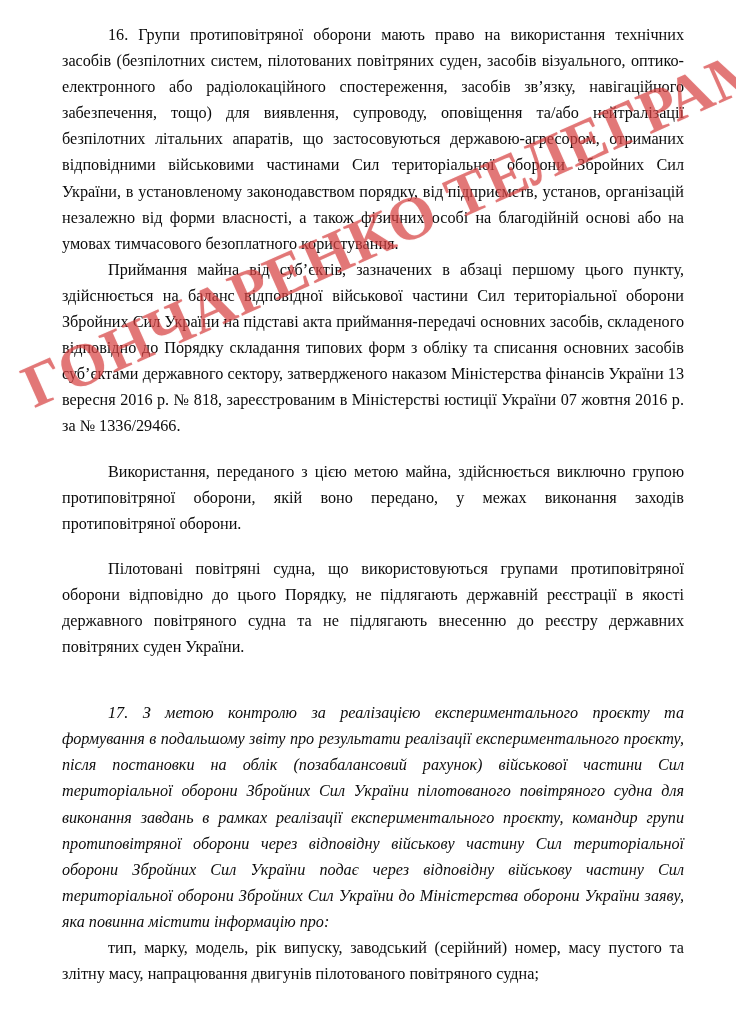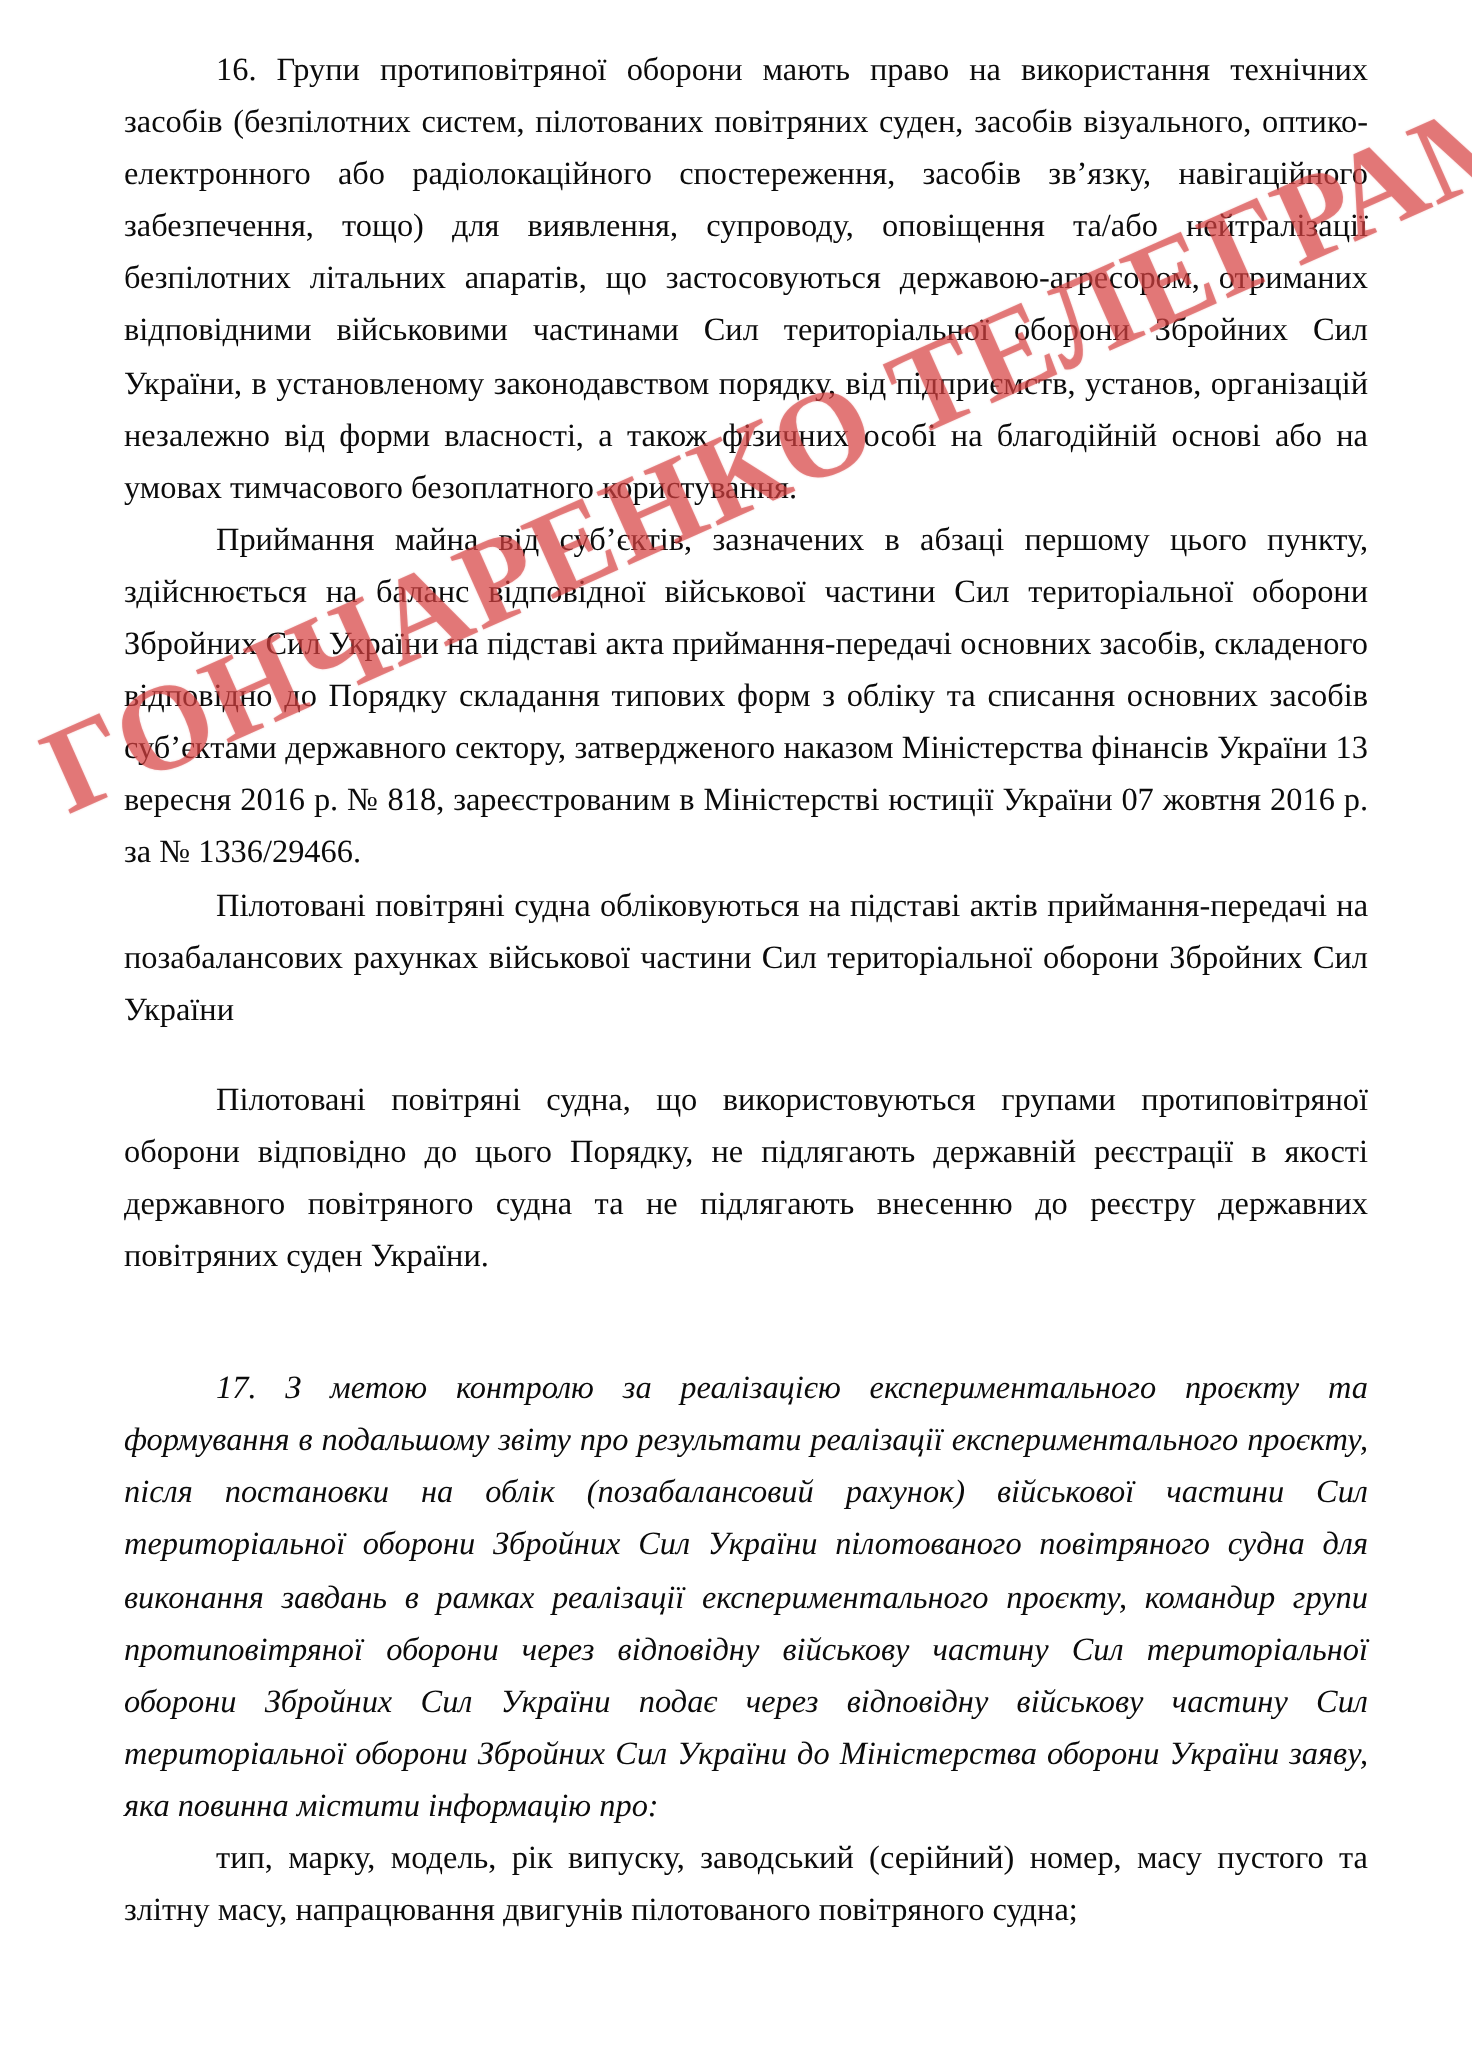--- a/index.html
+++ b/index.html
@@ -60,21 +60,21 @@
   }
 </style>
 </head>
 <body>
 
 <div class="page">
 
   <div class="doc-body">
     <p class="para">16. Групи протиповітряної оборони мають право на використання технічних засобів (безпілотних систем, пілотованих повітряних суден, засобів візуального, оптико-електронного або радіолокаційного спостереження, засобів зв’язку, навігаційного забезпечення, тощо) для виявлення, супроводу, оповіщення та/або нейтралізації безпілотних літальних апаратів, що застосовуються державою-агресором, отриманих відповідними військовими частинами Сил територіальної оборони Збройних Сил України, в установленому законодавством порядку, від підприємств, установ, організацій незалежно від форми власності, а також фізичних особі на благодійній основі або на умовах тимчасового безоплатного користування.</p>
     <p class="para">Приймання майна від суб’єктів, зазначених в абзаці першому цього пункту, здійснюється на баланс відповідної військової частини Сил територіальної оборони Збройних Сил України на підставі акта приймання-передачі основних засобів, складеного відповідно до Порядку складання типових форм з обліку та списання основних засобів суб’єктами державного сектору, затвердженого наказом Міністерства фінансів України 13 вересня 2016 р. № 818, зареєстрованим в Міністерстві юстиції України 07 жовтня 2016 р. за № 1336/29466.</p>
-    <p class="para">Пілотовані повітряні судна обліковуються на підставі актів приймання-передачі на позабалансових рахунках військової частини Сил територіальної оборони Збройних Сил України</p>
+    <p class="para gap">Використання, переданого з цією метою майна, здійснюється виключно групою протиповітряної оборони, якій воно передано, у межах виконання заходів протиповітряної оборони.</p>
     <p class="para gap">Пілотовані повітряні судна, що використовуються групами протиповітряної оборони відповідно до цього Порядку, не підлягають державній реєстрації в якості державного повітряного судна та не підлягають внесенню до реєстру державних повітряних суден України.</p>
     <p class="para biggap">17. З метою контролю за реалізацією експериментального проєкту та формування в подальшому звіту про результати реалізації експериментального проєкту, після постановки на облік (позабалансовий рахунок) військової частини Сил територіальної оборони Збройних Сил України пілотованого повітряного судна для виконання завдань в рамках реалізації експериментального проєкту, командир групи протиповітряної оборони через відповідну військову частину Сил територіальної оборони Збройних Сил України подає через відповідну військову частину Сил територіальної оборони Збройних Сил України до Міністерства оборони України заяву, яка повинна містити інформацію про:</p>
     <p class="para">тип, марку, модель, рік випуску, заводський (серійний) номер, масу пустого та злітну масу, напрацювання двигунів пілотованого повітряного судна;</p>
 
   </div>
 
   <div class="watermark">ГОНЧАРЕНКО ТЕЛЕГРАМ</div>
 
 </div>
 

